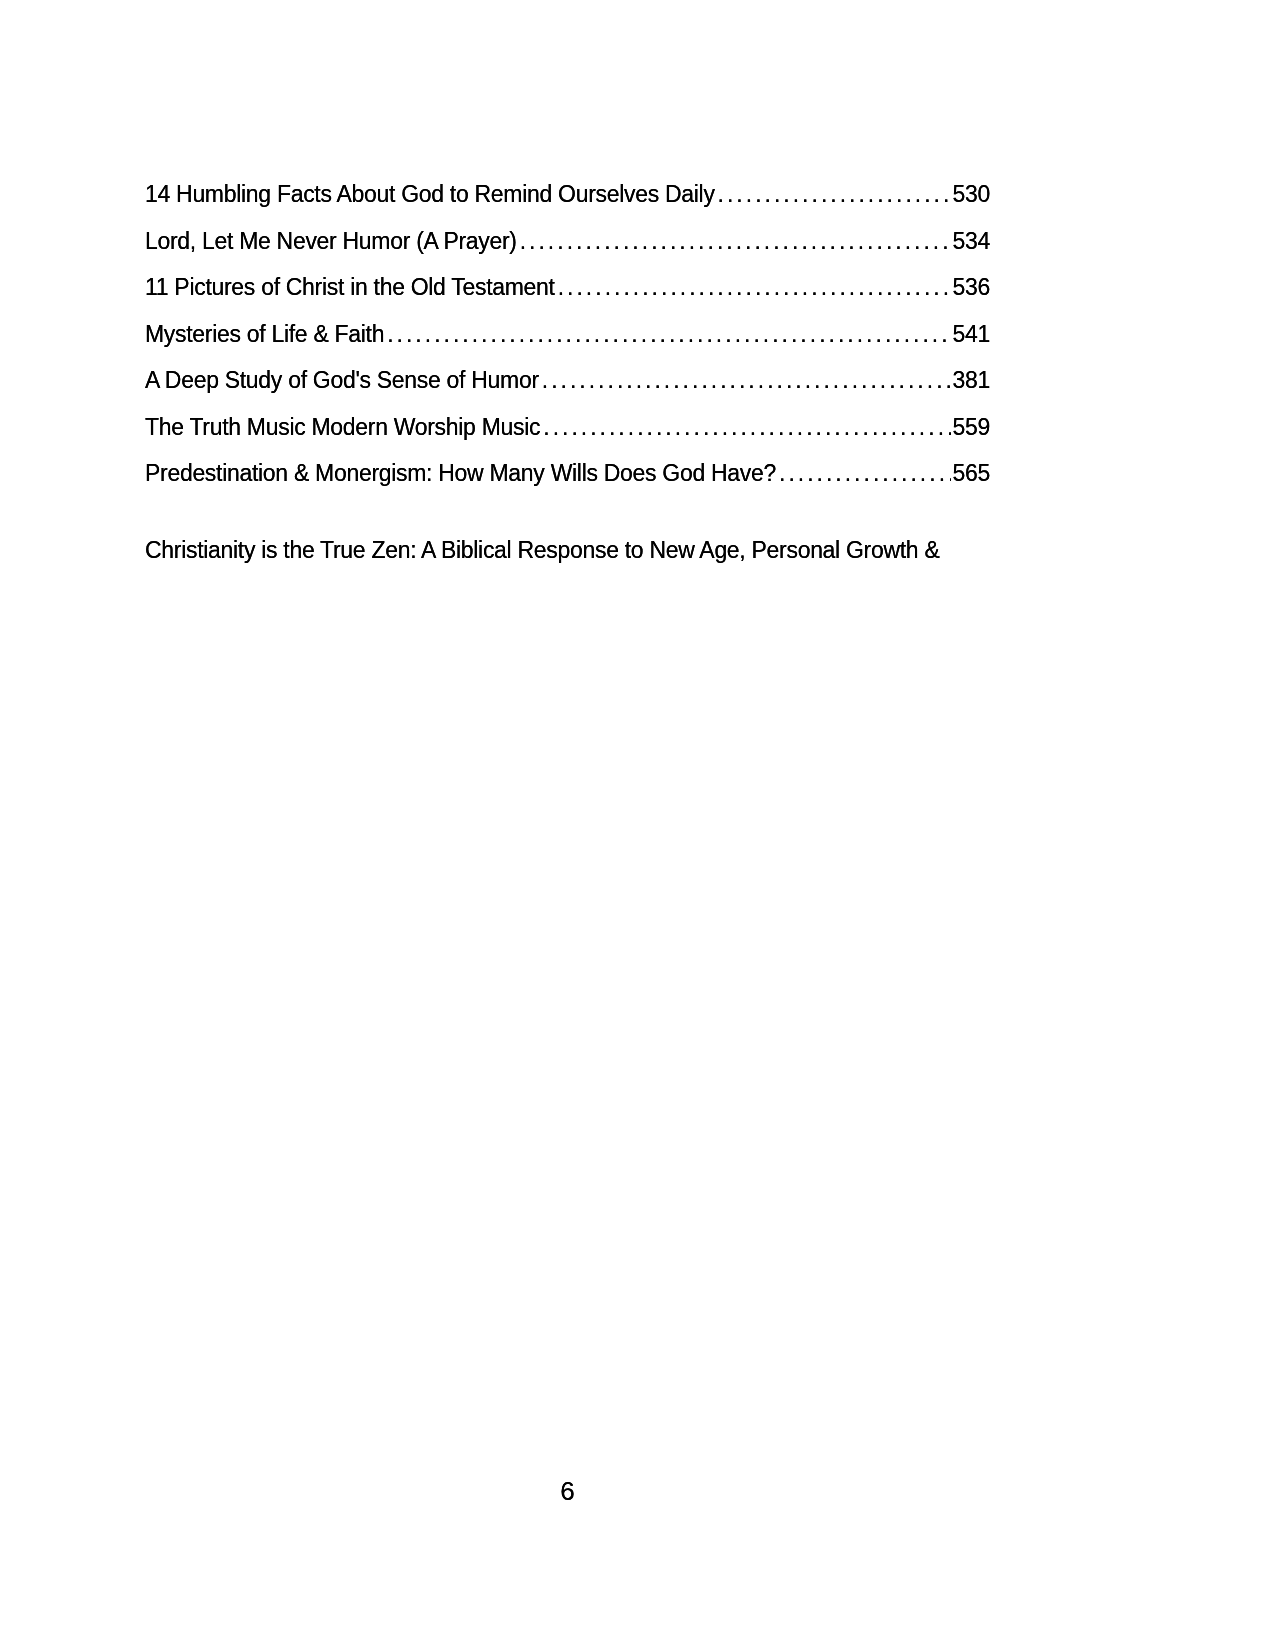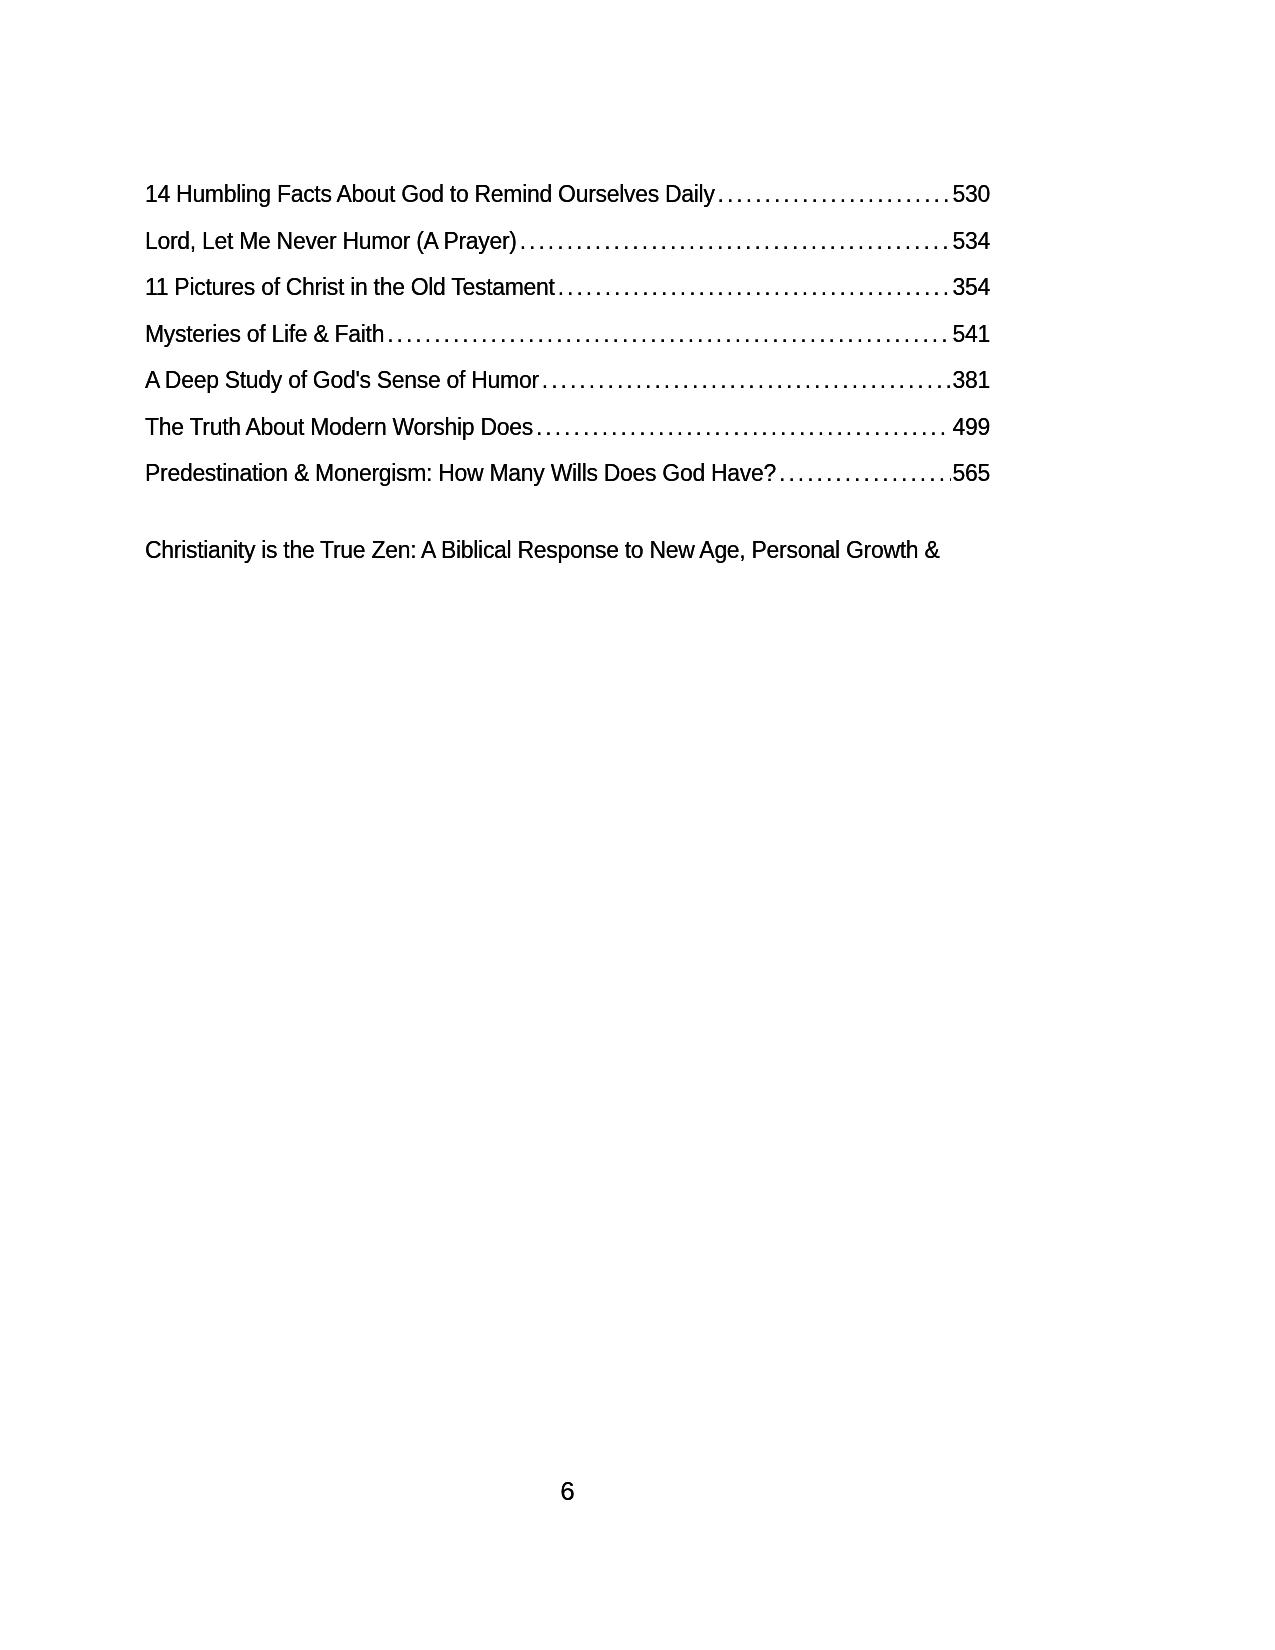--- a/index.html
+++ b/index.html
@@ -86,42 +86,42 @@
         <div class="row">
           <span class="title">Lord, Let Me Never Humor (A Prayer)</span>
           <span class="leader"></span>
           <span class="page-num">534</span>
         </div>
       </div>
       <div class="entry">
         <div class="row">
           <span class="title">11 Pictures of Christ in the Old Testament</span>
           <span class="leader"></span>
-          <span class="page-num">354</span>
+          <span class="page-num">536</span>
         </div>
       </div>
       <div class="entry">
         <div class="row">
           <span class="title">Mysteries of Life &amp; Faith</span>
           <span class="leader"></span>
           <span class="page-num">541</span>
         </div>
       </div>
       <div class="entry">
         <div class="row">
           <span class="title">A Deep Study of God's Sense of Humor</span>
           <span class="leader"></span>
           <span class="page-num">381</span>
         </div>
       </div>
       <div class="entry">
         <div class="row">
-          <span class="title">The Truth About Modern Worship Does</span>
+          <span class="title">The Truth Music Modern Worship Music</span>
           <span class="leader"></span>
-          <span class="page-num">499</span>
+          <span class="page-num">559</span>
         </div>
       </div>
       <div class="entry">
         <div class="row">
           <span class="title">Predestination &amp; Monergism: How Many Wills Does God Have?</span>
           <span class="leader"></span>
           <span class="page-num">565</span>
         </div>
       </div>
       <div class="entry">

